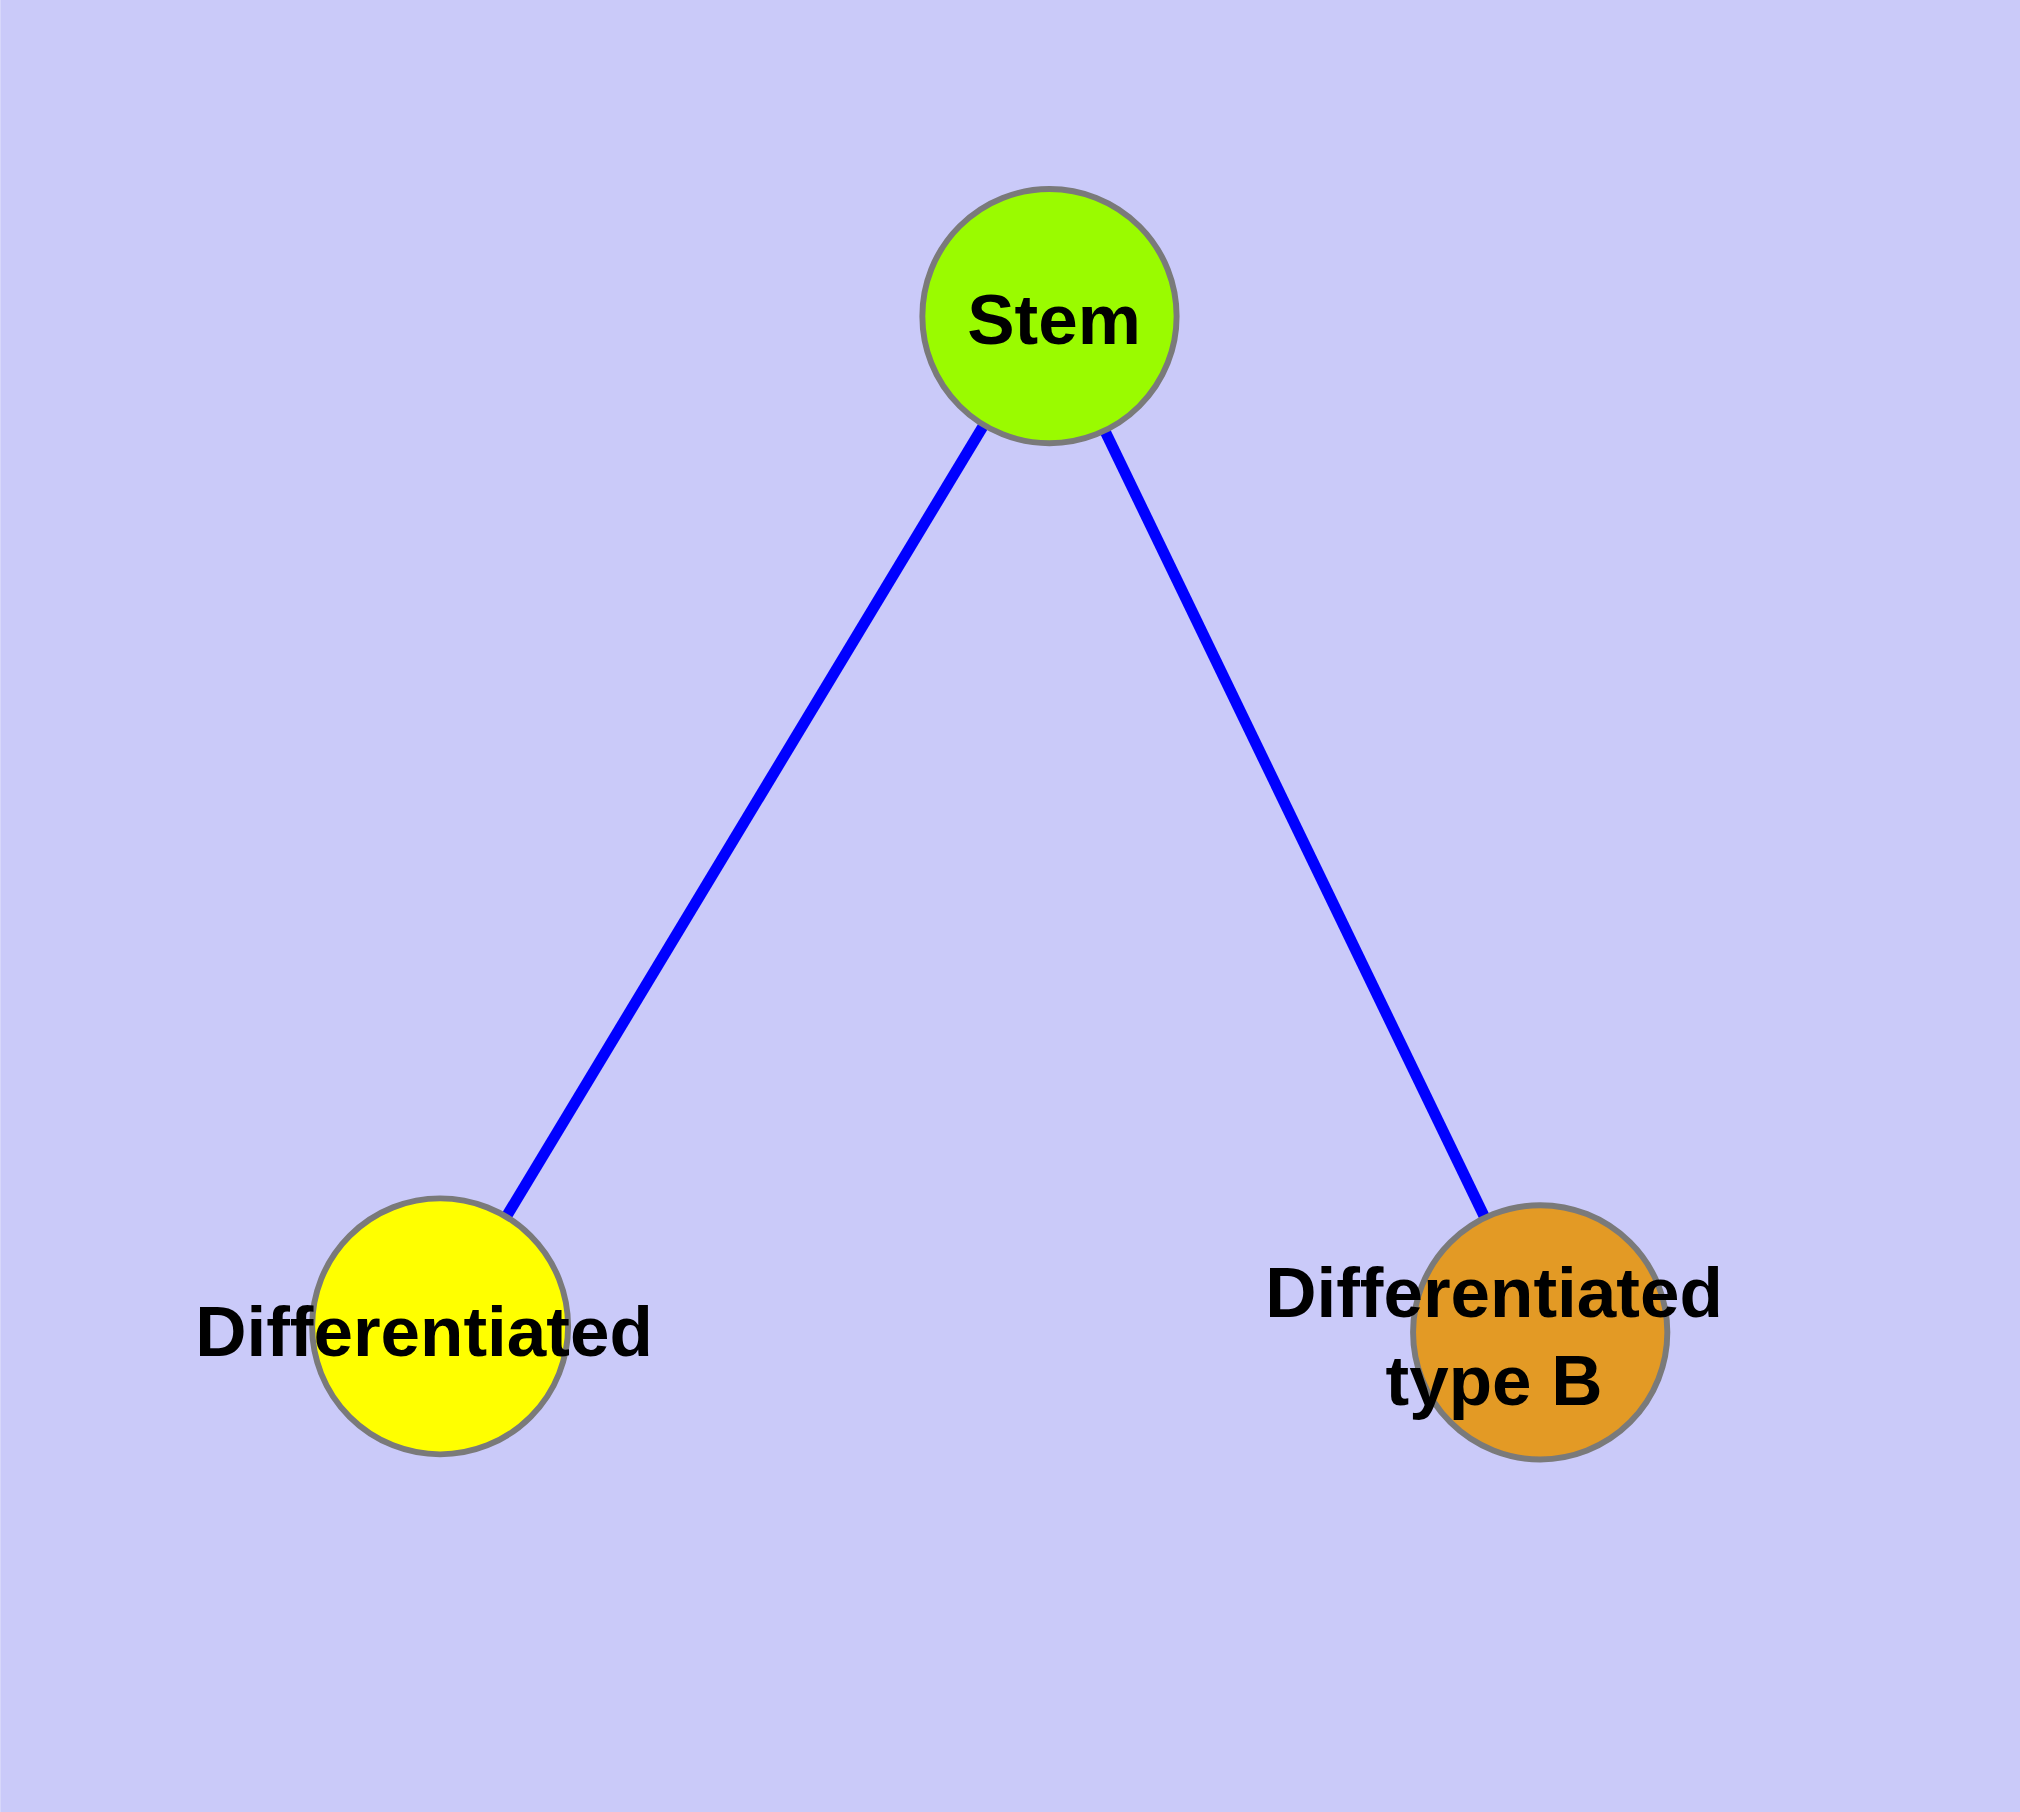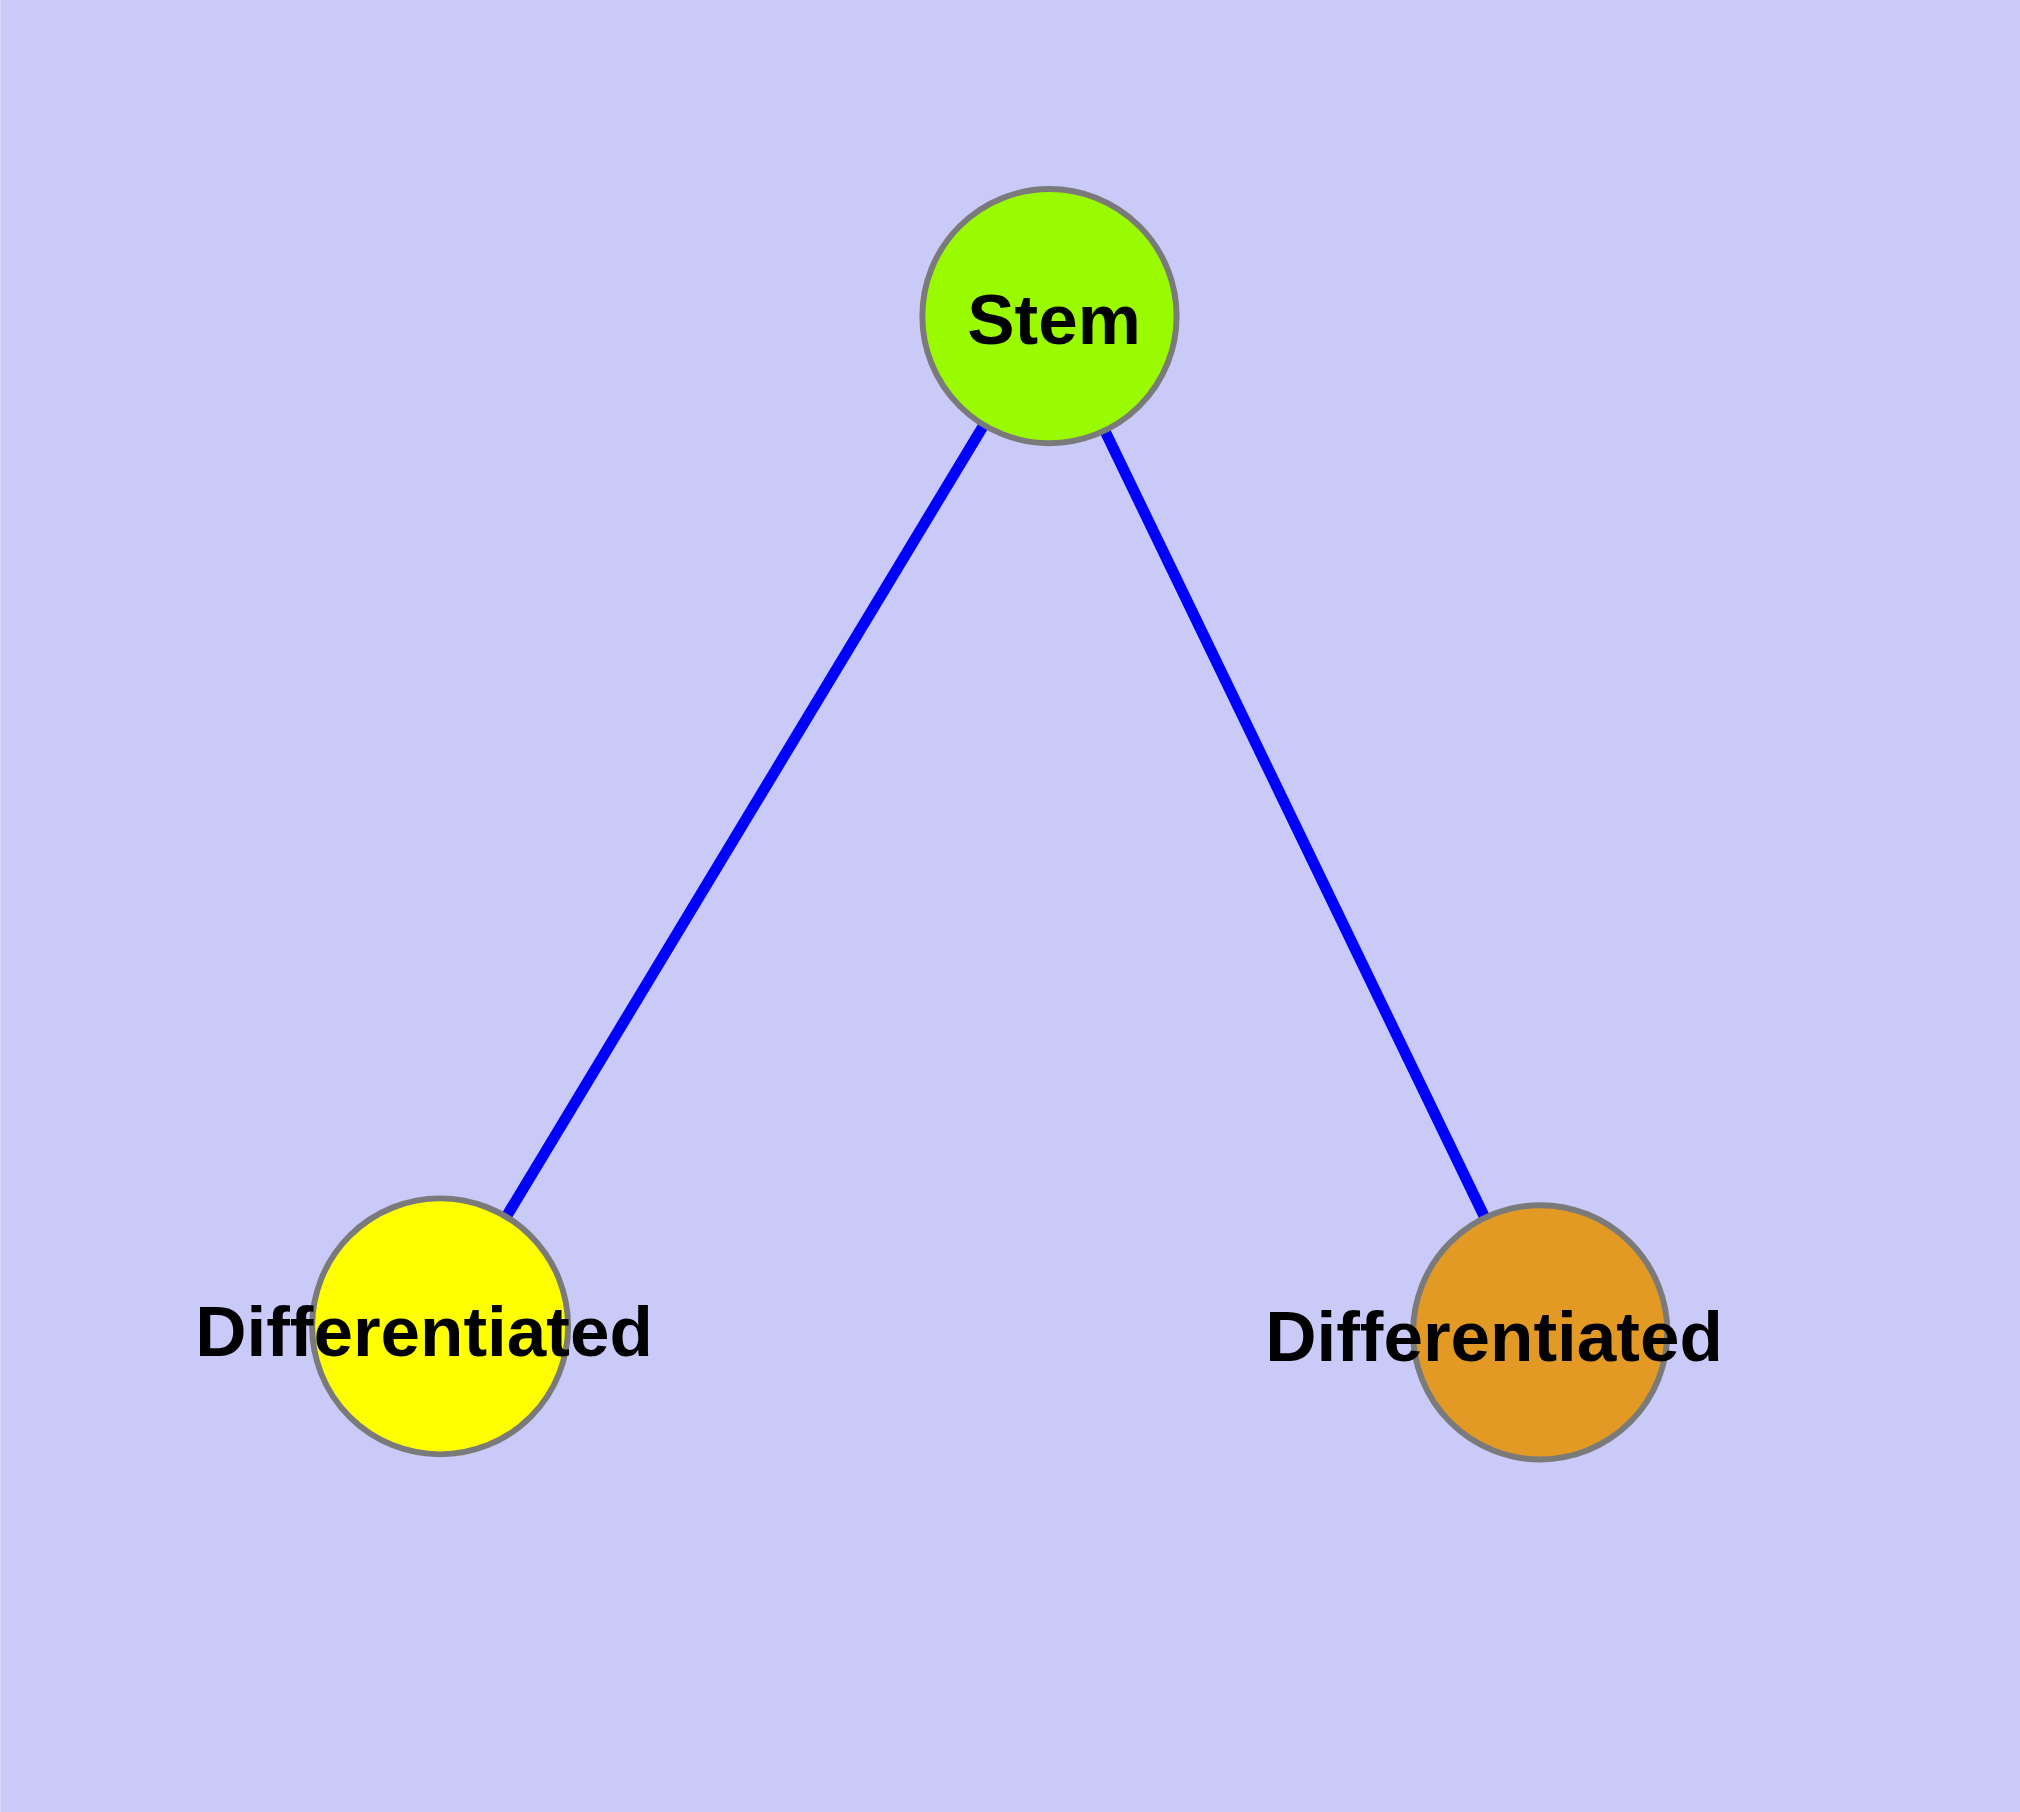--- a/index.html
+++ b/index.html
@@ -56,16 +56,17 @@
   <div class="node-label" style="left: 1022px; top: 320px; margin-left: 32px;">
     <span>Stem</span>
   </div>
 
   <div class="node-label" style="left: 424px; top: 1332px;">
     <span>Differentiated</span>
   </div>
 
   <div class="node-label" style="left: 1494px; top: 1337px;">
     <span>Differentiated</span>
+    <span>type B</span>
   </div>
 
 </div>
 
 
 </body></html>

